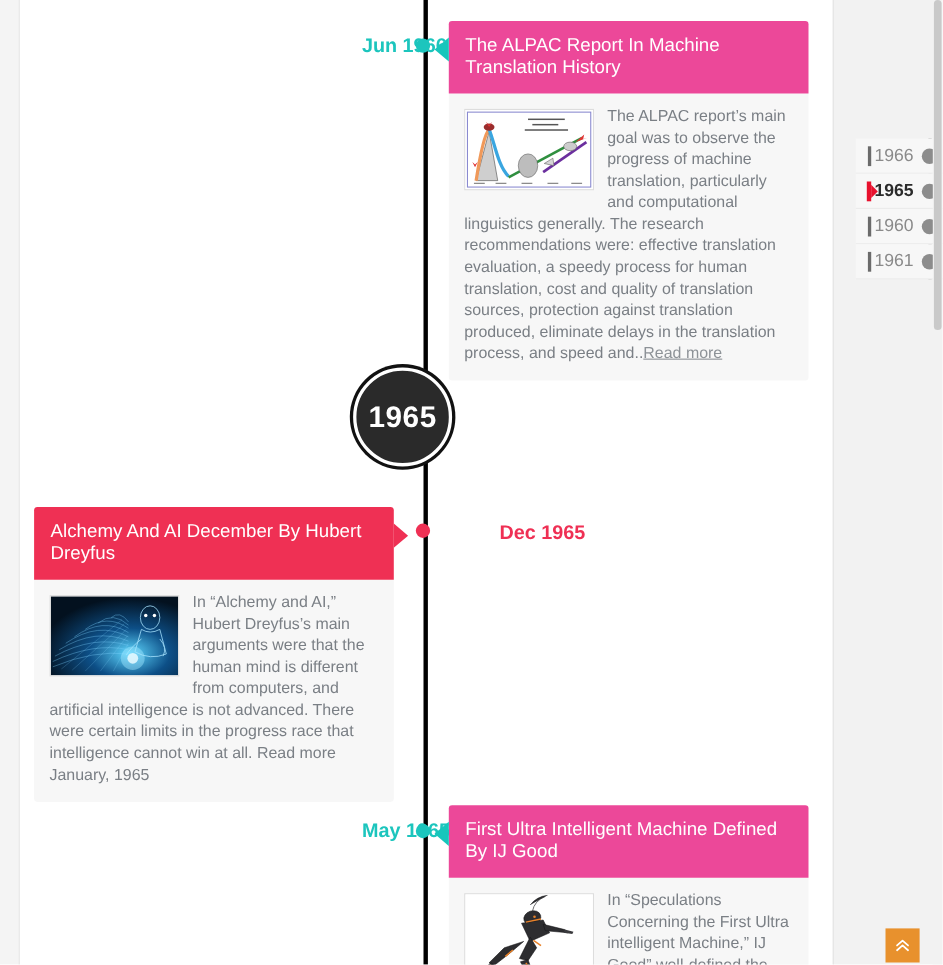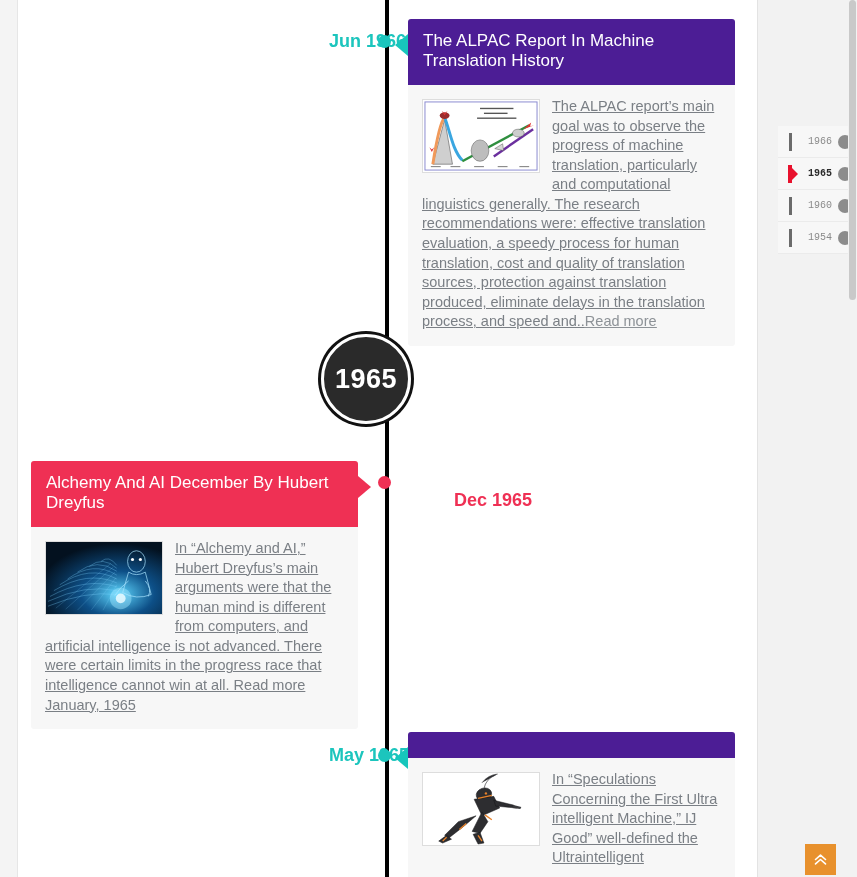--- a/index.html
+++ b/index.html
@@ -109,42 +109,41 @@
 
   .card-head {
     padding: 12px 15px 14px 15px;
     border-radius: 3px 3px 0 0;
     color: #ffffff;
     font-size: 17px;
     line-height: 1.18;
     font-weight: normal;
     position: relative;
   }
-  .card-head.teal { background: #4c1d95; }
+  .card-head.teal { background: #ec4899; }
   .card-head.red  { background: #ef3054; }
 
   
   .head-arrow {
     position: absolute;
     top: 15px;
     width: 0; height: 0;
     border-top: 11px solid transparent;
     border-bottom: 11px solid transparent;
   }
   .head-arrow.left  { left: -13px; border-right: 13px solid #17c6bc; }
   .head-arrow.right { right: -13px; border-left: 13px solid #ef3054; }
 
   .card-body {
     background: #f7f7f7;
     padding: 12px 14px 14px 14px;
     border-radius: 0 0 3px 3px;
     font-size: 14.5px;
     line-height: 1.35;
     color: #7a7f85;
-    text-decoration: underline;
   }
 
   .thumb {
     width: 118px;
     height: 74px;
     float: left;
     margin: 2px 12px 6px 0;
     border: 1px solid #ddd;
     background: #fff;
     overflow: hidden;
@@ -183,24 +182,23 @@
   .year-nav-row.active .tick-arrow {
     position: absolute;
     left: 14px; top: 10px;
     width: 0; height: 0;
     border-top: 6px solid transparent;
     border-bottom: 6px solid transparent;
     border-left: 6px solid #e8112d;
   }
   .year-nav-label {
     position: absolute;
-    left: 30px;
-    font-size: 10px;
+    left: 17px;
+    font-size: 16px;
     color: #8a8a8a;
-    font-family: Liberation Mono, monospace;
   }
   .year-nav-row.active .year-nav-label {
     color: #2b2b2b;
     font-weight: bold;
   }
   .nav-rail {
     position: absolute;
     left: 66px; top: 0;
     width: 3px; height: 100%;
     background: #8c8c8c;
@@ -300,21 +298,21 @@
       </div>
     </div>
   </div>
 
   <div class="year-bubble">
     <span>1965</span>
   </div>
 
   <div class="entry">
 
-    <div class="date-label red" style="left:406px; top:490px;">Dec 1965</div>
+    <div class="date-label red" style="left:406px; top:474px;">Dec 1965</div>
 
     <div class="node-dot red" style="left:378px; top:476px;"></div>
 
     <div class="card" style="left:31px; top:461px;">
 
       <div class="card-head red">
         <div class="head-arrow right"></div>
         <span>Alchemy And AI December By Hubert Dreyfus</span>
       </div>
 
@@ -367,20 +365,21 @@
   <div class="entry">
 
     <div class="date-label teal" style="left:281px; top:745px;">May 1965</div>
 
     <div class="node-dot teal" style="left:378px; top:749px;"></div>
 
     <div class="card" style="left:408px; top:732px;">
 
       <div class="card-head teal">
         <div class="head-arrow left"></div>
+        <span>First Ultra Intelligent Machine Defined By IJ Good</span>
       </div>
 
       <div class="card-body">
         <div class="thumb">
           <svg viewBox="0 0 118 74" preserveAspectRatio="none" aria-hidden="true">
             <rect x="0" y="0" width="118" height="74" fill="#ffffff"></rect>
             <g fill="#2d2d30" stroke="#141416" stroke-width="0.5">
               <ellipse cx="62" cy="22" rx="8" ry="6.5" transform="rotate(-18 62 22)"></ellipse>
               <path d="M52 27 L72 24 L78 36 L60 44 Z"></path>
               <path d="M72 28 L92 33 L95 36 L74 34 Z"></path>
@@ -426,21 +425,21 @@
     </div>
 
     <div class="year-nav-row">
       <div class="tick"></div>
       <div class="year-nav-label">1960</div>
       <div class="nav-knob"></div>
     </div>
 
     <div class="year-nav-row">
       <div class="tick"></div>
-      <div class="year-nav-label">1954</div>
+      <div class="year-nav-label">1961</div>
       <div class="nav-knob"></div>
     </div>
   </div>
 
   <div class="scroll-track">
     <div class="scroll-thumb"></div>
   </div>
 
   <div class="to-top">
     <svg viewBox="0 0 24 24" aria-hidden="true">

